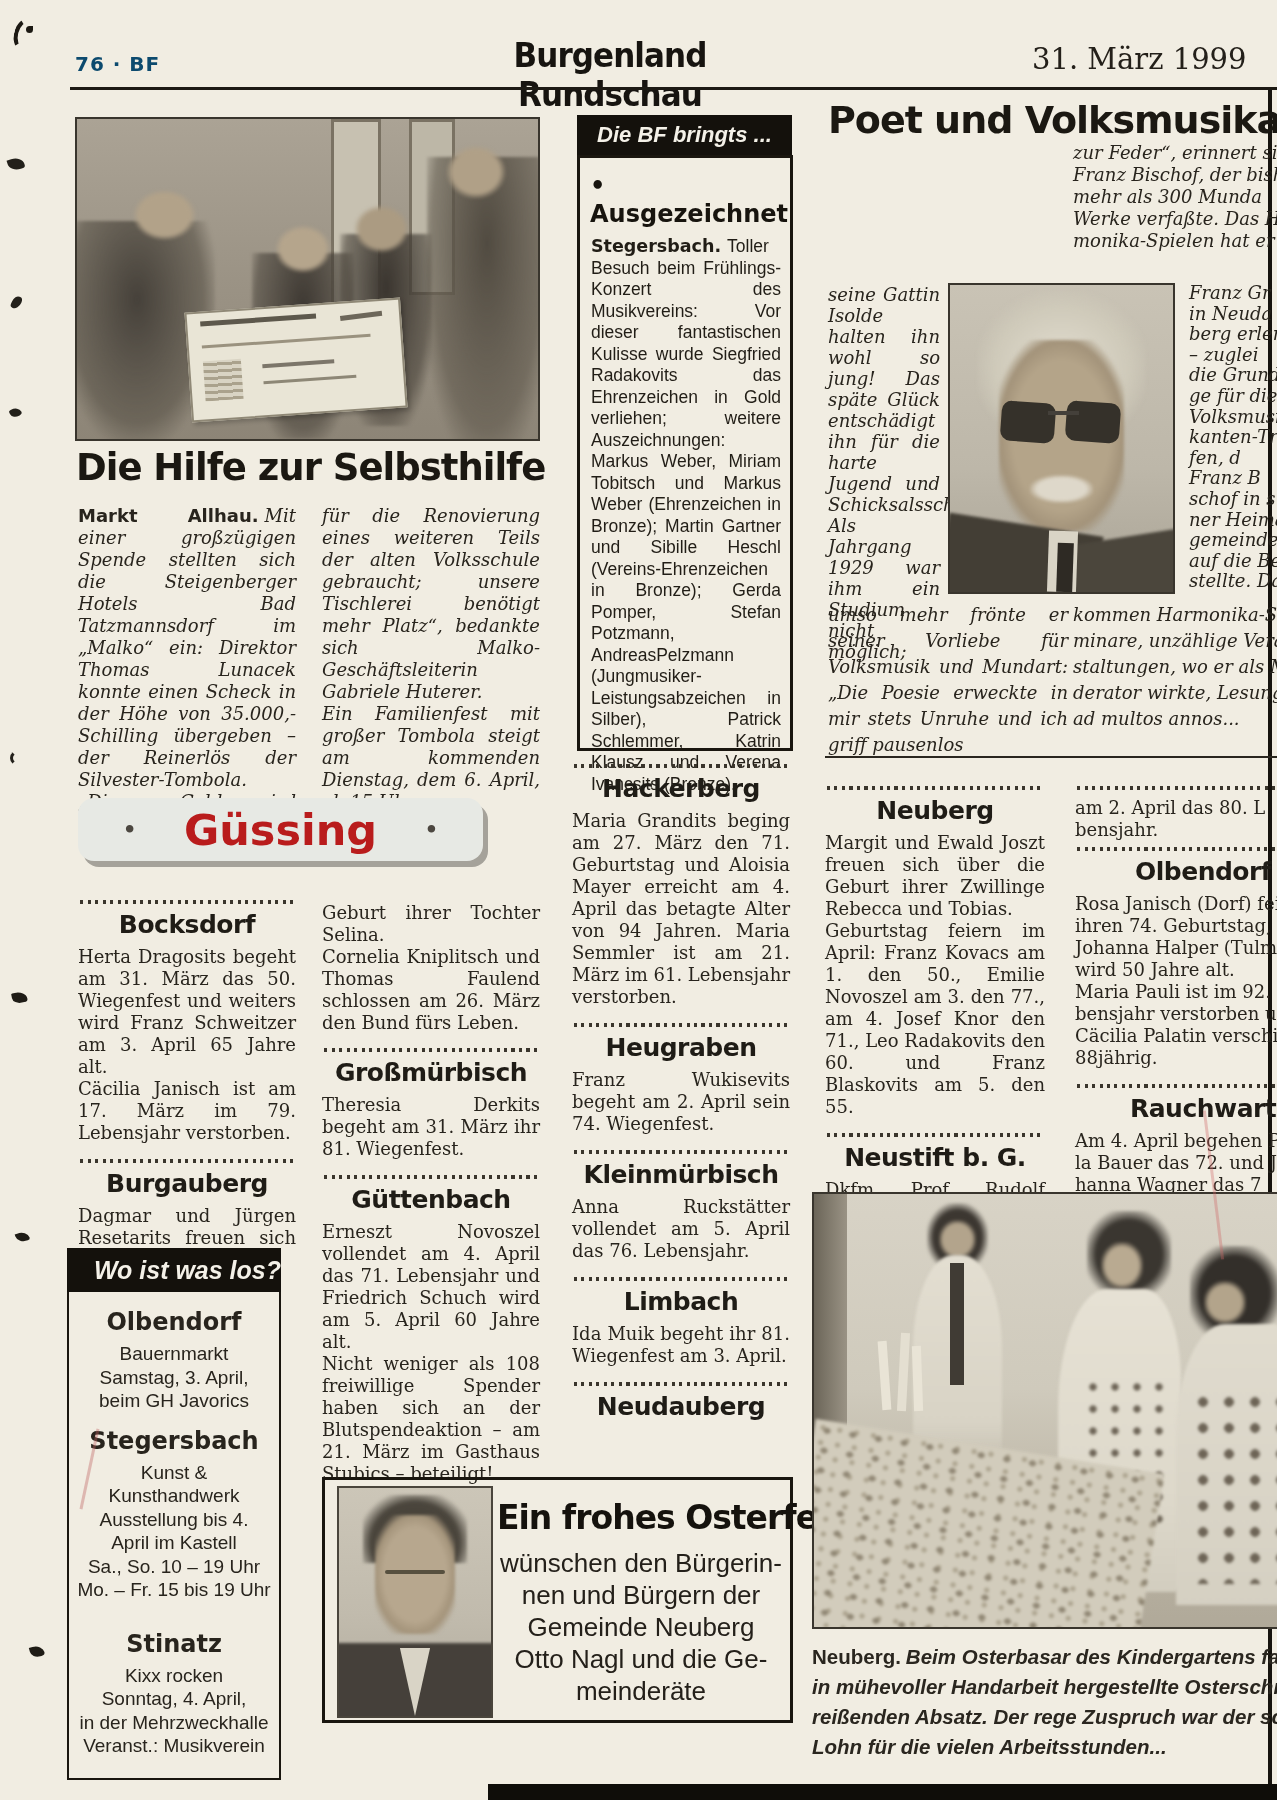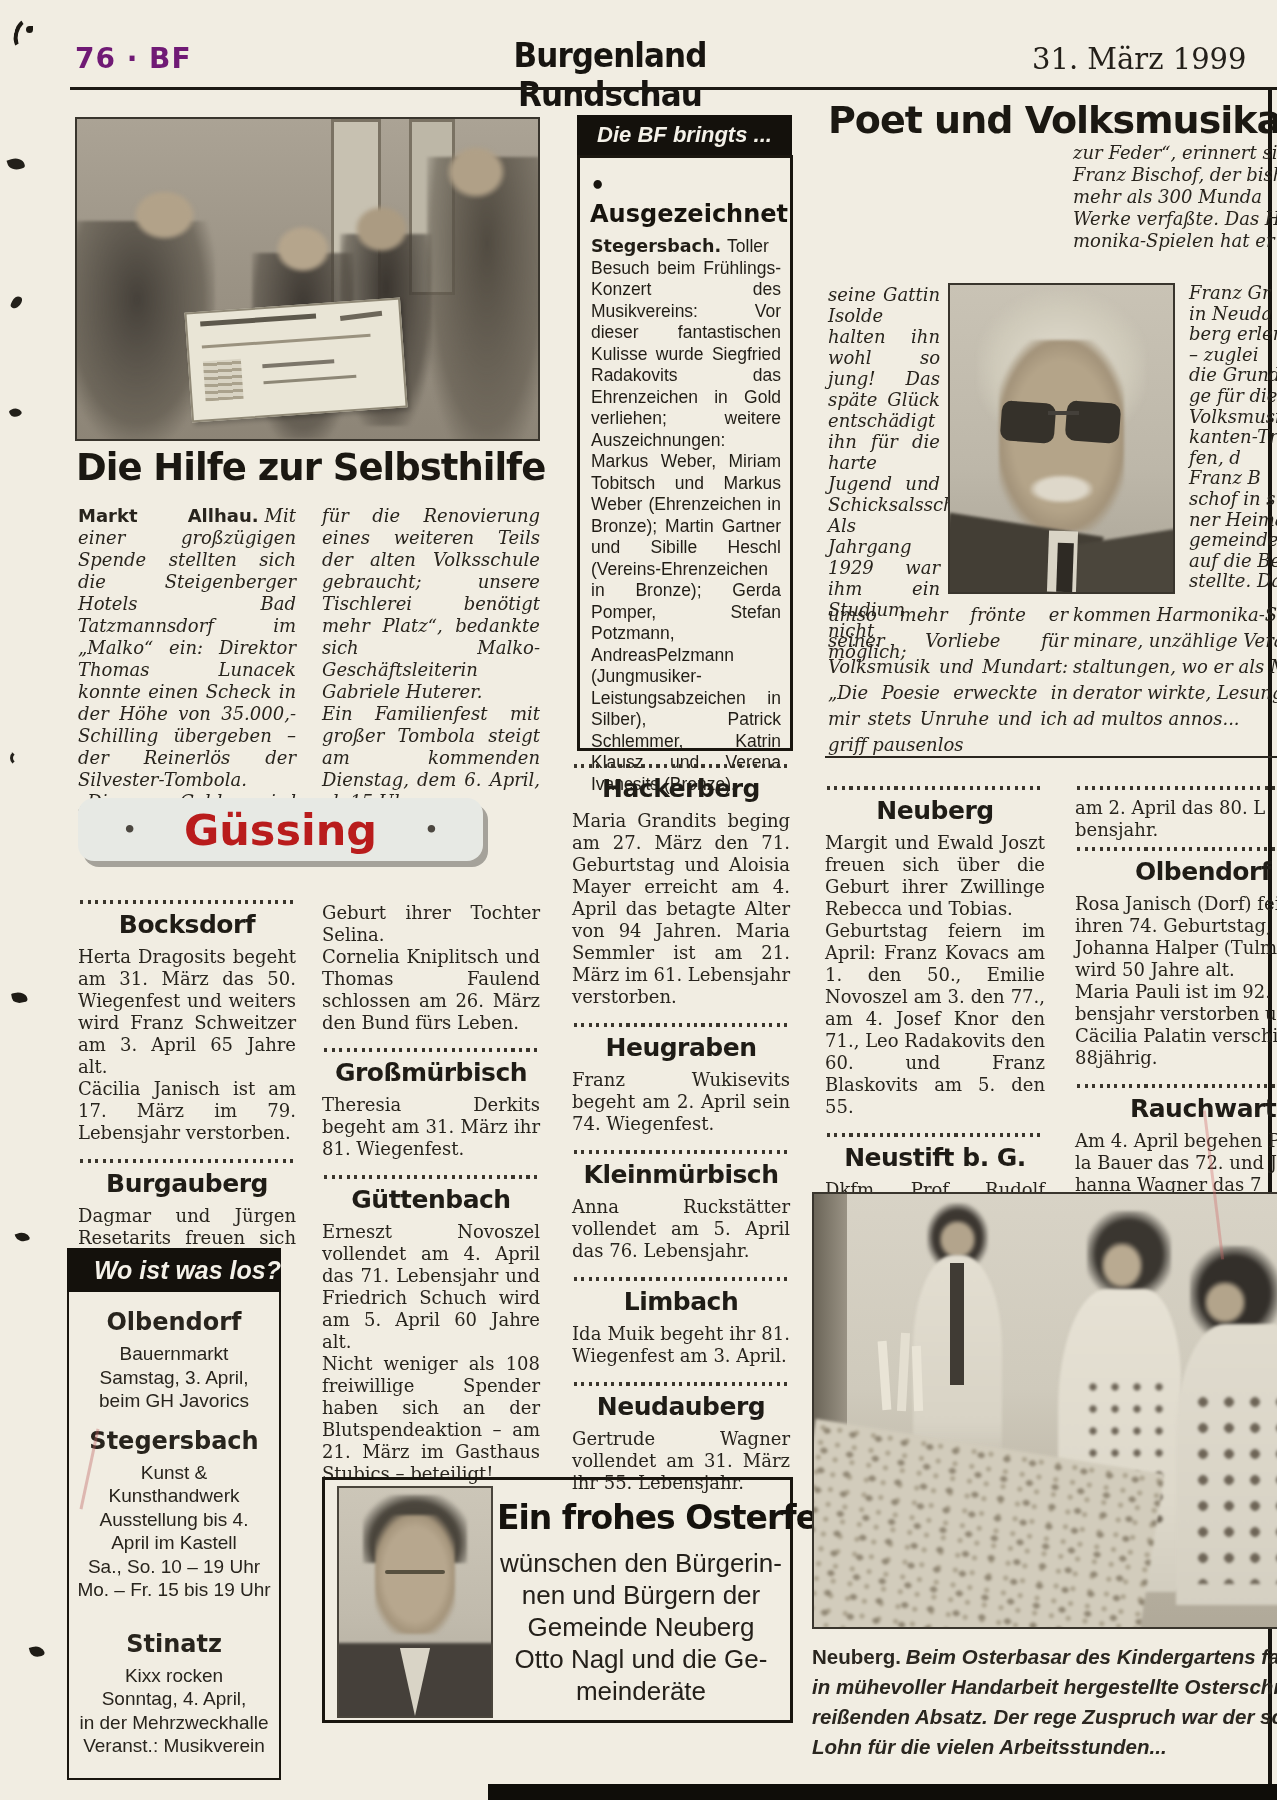--- a/index.html
+++ b/index.html
@@ -21,21 +21,21 @@
   .photo{position:absolute;border:2px solid #39352d;overflow:hidden;}
   .pd{position:absolute;}
   .blur1{filter:blur(1.5px);}
   .cap-lead{font-family:"Liberation Sans",sans-serif;font-weight:bold;font-style:normal;margin-right:5px;}
 </style>
 </head>
 <body>
 
 <div id="page">
 
-  <div class="abs hsans" style="left:75px;top:42px;font-size:28px;letter-spacing:1px;color:#701a75;">76 · BF</div>
+  <div class="abs hsans" style="left:75px;top:52px;font-size:20px;letter-spacing:1px;color:#0c4a6e;">76 · BF</div>
   <div class="abs hsans" style="left:430px;top:36px;width:360px;text-align:center;font-size:33px;letter-spacing:-1px;color:#171410;transform:scaleX(.94);">Burgenland Rundschau</div>
   <div class="abs ser" style="left:1032px;top:42px;font-size:29px;white-space:nowrap;color:#24201a;">31. März 1999</div>
   <div class="abs" style="left:70px;top:87px;width:1207px;height:3px;background:#1d1a14;"></div>
   <div class="abs" style="left:1268px;top:90px;width:4px;height:1710px;background:#16130e;"></div>
 
   <div class="photo" style="left:75px;top:117px;width:461px;height:320px;background:linear-gradient(180deg,#aba395 0%,#9b9385 50%,#8d8577 100%);">
     <div class="pd" style="left:55%;top:0;width:11%;height:62%;background:#c7c1b1;box-shadow:inset 0 0 0 3px #7a7263;"></div>
     <div class="pd" style="left:72%;top:0;width:10%;height:55%;background:#bdb7a7;box-shadow:inset 0 0 0 3px #7a7263;"></div>
     <div class="pd blur1" style="left:-4%;top:32%;width:34%;height:70%;background:radial-gradient(ellipse at 50% 35%,#46413a 0%,#57514699 60%,transparent 75%);"></div>
     <div class="pd blur1" style="left:12%;top:22%;width:14%;height:16%;background:radial-gradient(ellipse,#b2a289 55%,transparent 70%);"></div>
@@ -196,21 +196,20 @@
       <div class="ser just body18 prel">Anna Ruckstätter vollendet am 5. April das 76. Lebensjahr.</div>
     </div>
     <div class="entry">
       <div class="dotrule"></div>
       <div class="town-h">Limbach</div>
       <div class="ser just body18 prel">Ida Muik begeht ihr 81. Wiegenfest am 3. April.</div>
     </div>
     <div class="entry">
       <div class="dotrule"></div>
       <div class="town-h">Neudauberg</div>
-      <div class="ser just body18 prel">Gertrude Wagner vollendet am 31. März ihr 55. Lebensjahr.</div>
     </div>
   </div>
 
   <div class="abs" style="left:825px;top:786px;width:220px;">
     <div class="entry">
       <div class="dotrule"></div>
       <div class="town-h">Neuberg</div>
       <div class="ser just body18 prel">Margit und Ewald Joszt freuen sich über die Geburt ihrer Zwillinge Rebecca und Tobias.
 Geburtstag feiern im April: Franz Kovacs am 1. den 50., Emilie Novoszel am 3. den 77., am 4. Josef Knor den 71., Leo Radakovits den 60. und Franz Blaskovits am 5. den 55.</div>
     </div>

